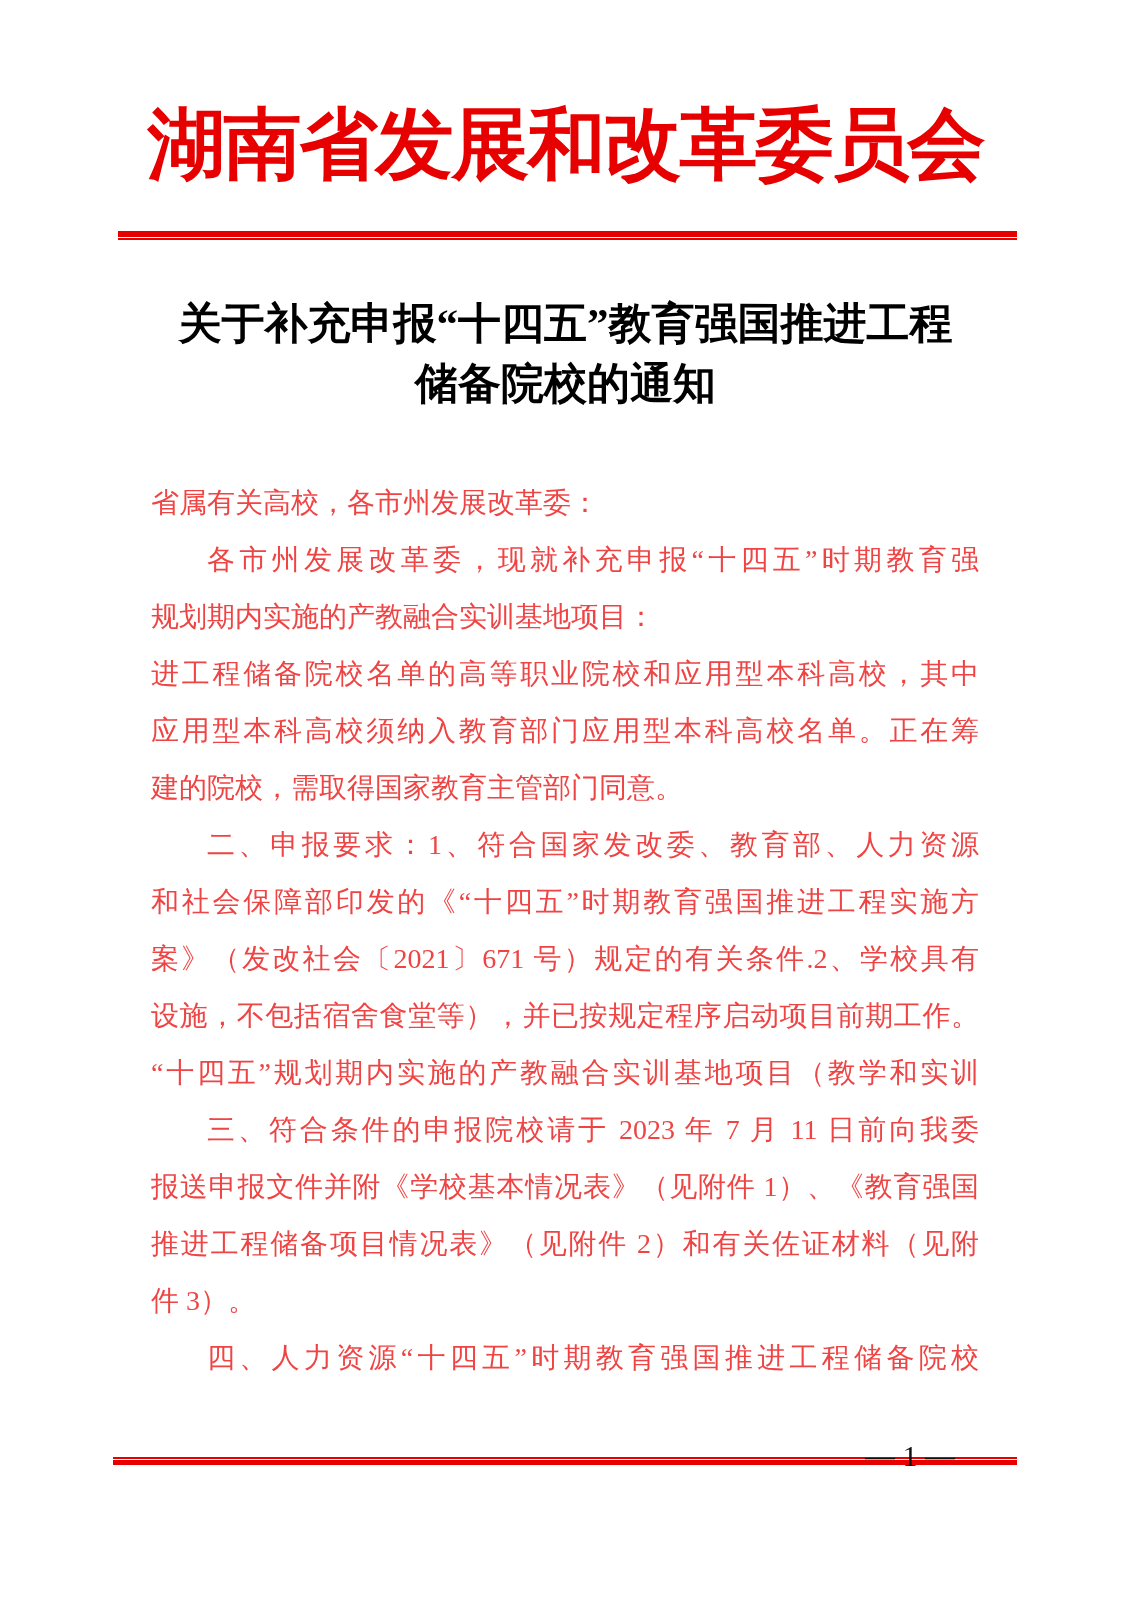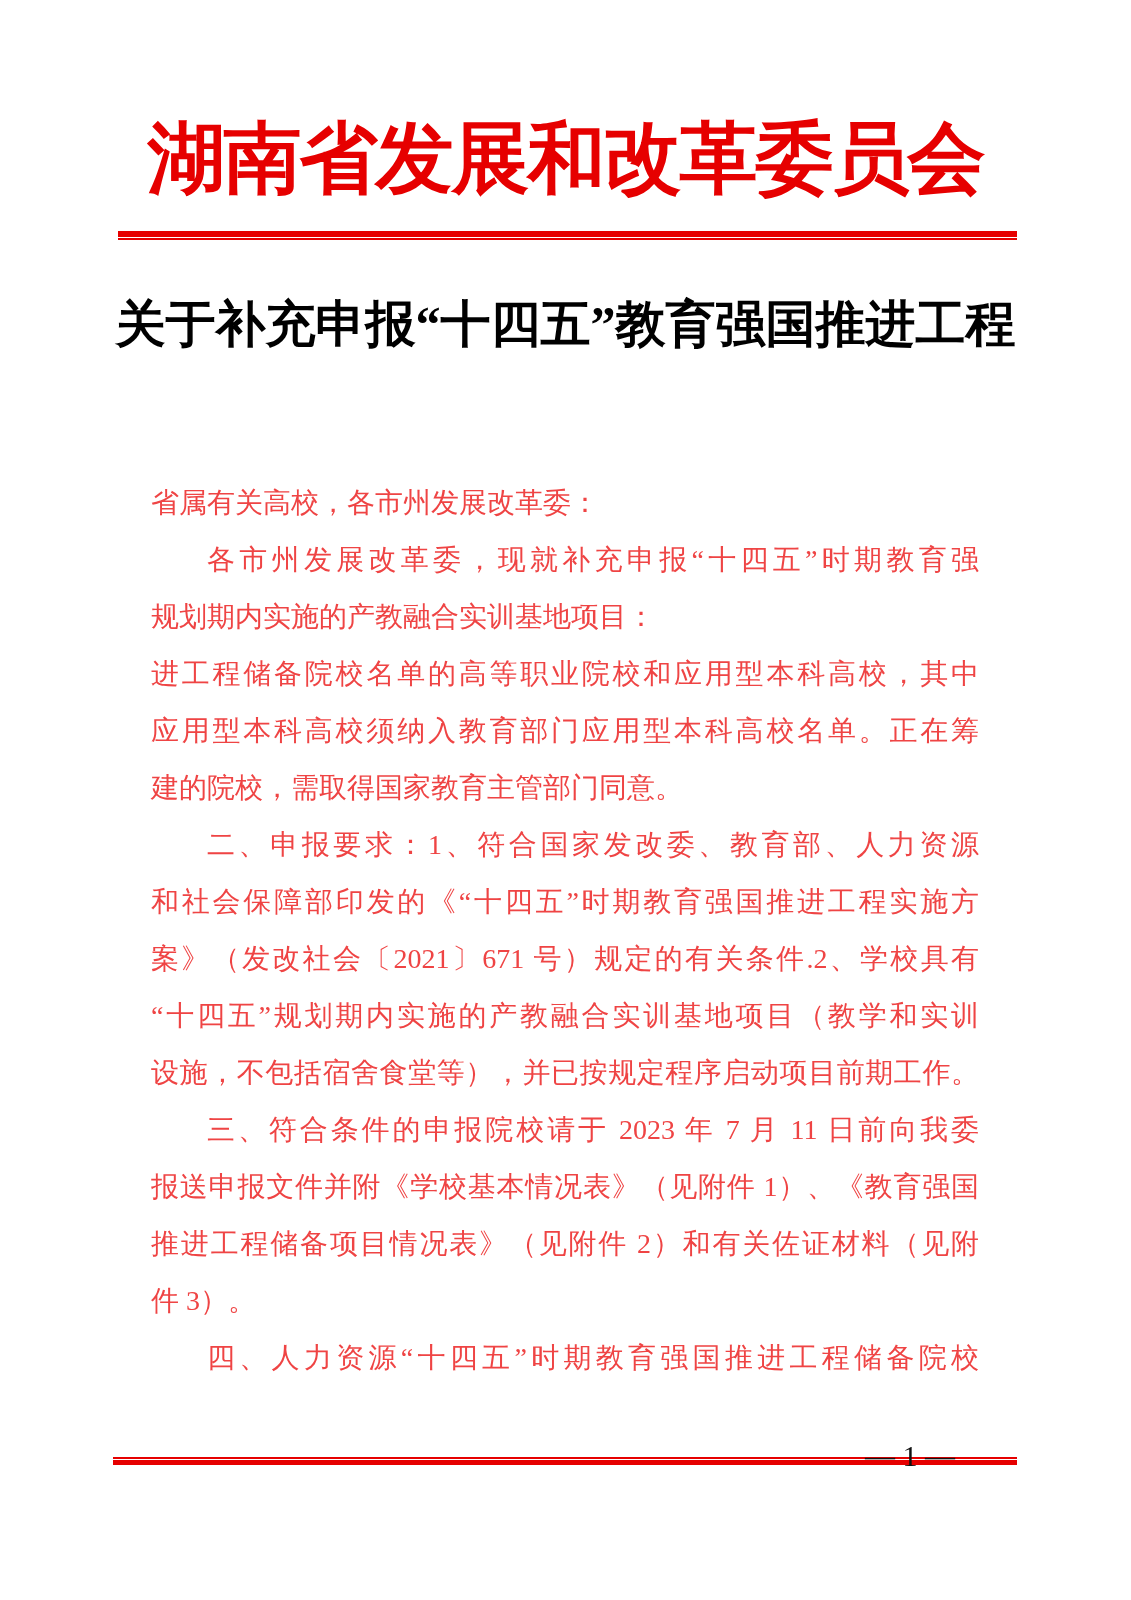--- a/index.html
+++ b/index.html
@@ -10,42 +10,43 @@
     font-family: "Liberation Serif", serif;
     overflow: hidden;
   }
   .page {
     position: absolute; inset: 0;
     background: #ffffff;
   }
   
   .org-name {
     position: absolute;
-    top: 112px; left: 0; width: 1131px;
+    top: 104px; left: 0; width: 1131px;
     text-align: center;
     font-size: 78px;
     font-weight: bold;
     letter-spacing: -2px;
     line-height: 1.2;
     color: #e60000;
     white-space: nowrap;
+    font-family: Liberation Mono, monospace;
   }
   .sep { position: absolute; left: 118px; width: 899px; }
   .sep-header { top: 231px; }
   .sep-footer { top: 1457px; left: 113px; width: 904px; z-index: 1; }
   .rule-thick { height: 6px; background: #e60000; }
   .rule-gap   { height: 1px; background: transparent; }
   .rule-thin  { height: 2px; background: #e60000; }
   .sep-footer .rule-thick { height: 5px; }
   
   .doc-title {
     position: absolute;
     top: 294px; left: 0; width: 1131px;
     text-align: center;
-    font-size: 50px;
+    font-size: 43px;
     font-weight: bold;
     line-height: 60px;
     color: #000000;
   }
   
   .doc-body {
     position: absolute;
     top: 474px; left: 151px; width: 828px;
     font-size: 28px;
     line-height: 57px;
@@ -74,37 +75,38 @@
   <div class="org-name">湖南省发展和改革委员会</div>
 
   <div class="sep sep-header">
     <div class="rule-thick"></div>
     <div class="rule-gap"></div>
     <div class="rule-thin"></div>
   </div>
 
   <div class="doc-title">
     <div>关于补充申报“十四五”教育强国推进工程</div>
+    <div>储备院校的通知</div>
   </div>
 
   <div class="doc-body">
     <div class="bl end">省属有关高校，各市州发展改革委：</div>
 
     <div class="bl ind">各市州发展改革委，现就补充申报“十四五”时期教育强</div>
     <div class="bl end">规划期内实施的产教融合实训基地项目：</div>
 
     <div class="bl">进工程储备院校名单的高等职业院校和应用型本科高校，其中</div>
     <div class="bl">应用型本科高校须纳入教育部门应用型本科高校名单。正在筹</div>
     <div class="bl end">建的院校，需取得国家教育主管部门同意。</div>
 
     <div class="bl ind">二、申报要求：1、符合国家发改委、教育部、人力资源</div>
     <div class="bl">和社会保障部印发的《“十四五”时期教育强国推进工程实施方</div>
     <div class="bl">案》（发改社会〔2021〕671 号）规定的有关条件.2、学校具有</div>
+    <div class="bl">设施，不包括宿舍食堂等），并已按规定程序启动项目前期工作。</div>
     <div class="bl">“十四五”规划期内实施的产教融合实训基地项目（教学和实训</div>
-    <div class="bl">设施，不包括宿舍食堂等），并已按规定程序启动项目前期工作。</div>
 
     <div class="bl ind">三、符合条件的申报院校请于 2023 年 7 月 11 日前向我委</div>
     <div class="bl">报送申报文件并附《学校基本情况表》（见附件 1）、《教育强国</div>
     <div class="bl">推进工程储备项目情况表》（见附件 2）和有关佐证材料（见附</div>
     <div class="bl end">件 3）。</div>
 
     <div class="bl ind">四、人力资源“十四五”时期教育强国推进工程储备院校</div>
   </div>
 
   <div class="page-number">— 1 —</div>

